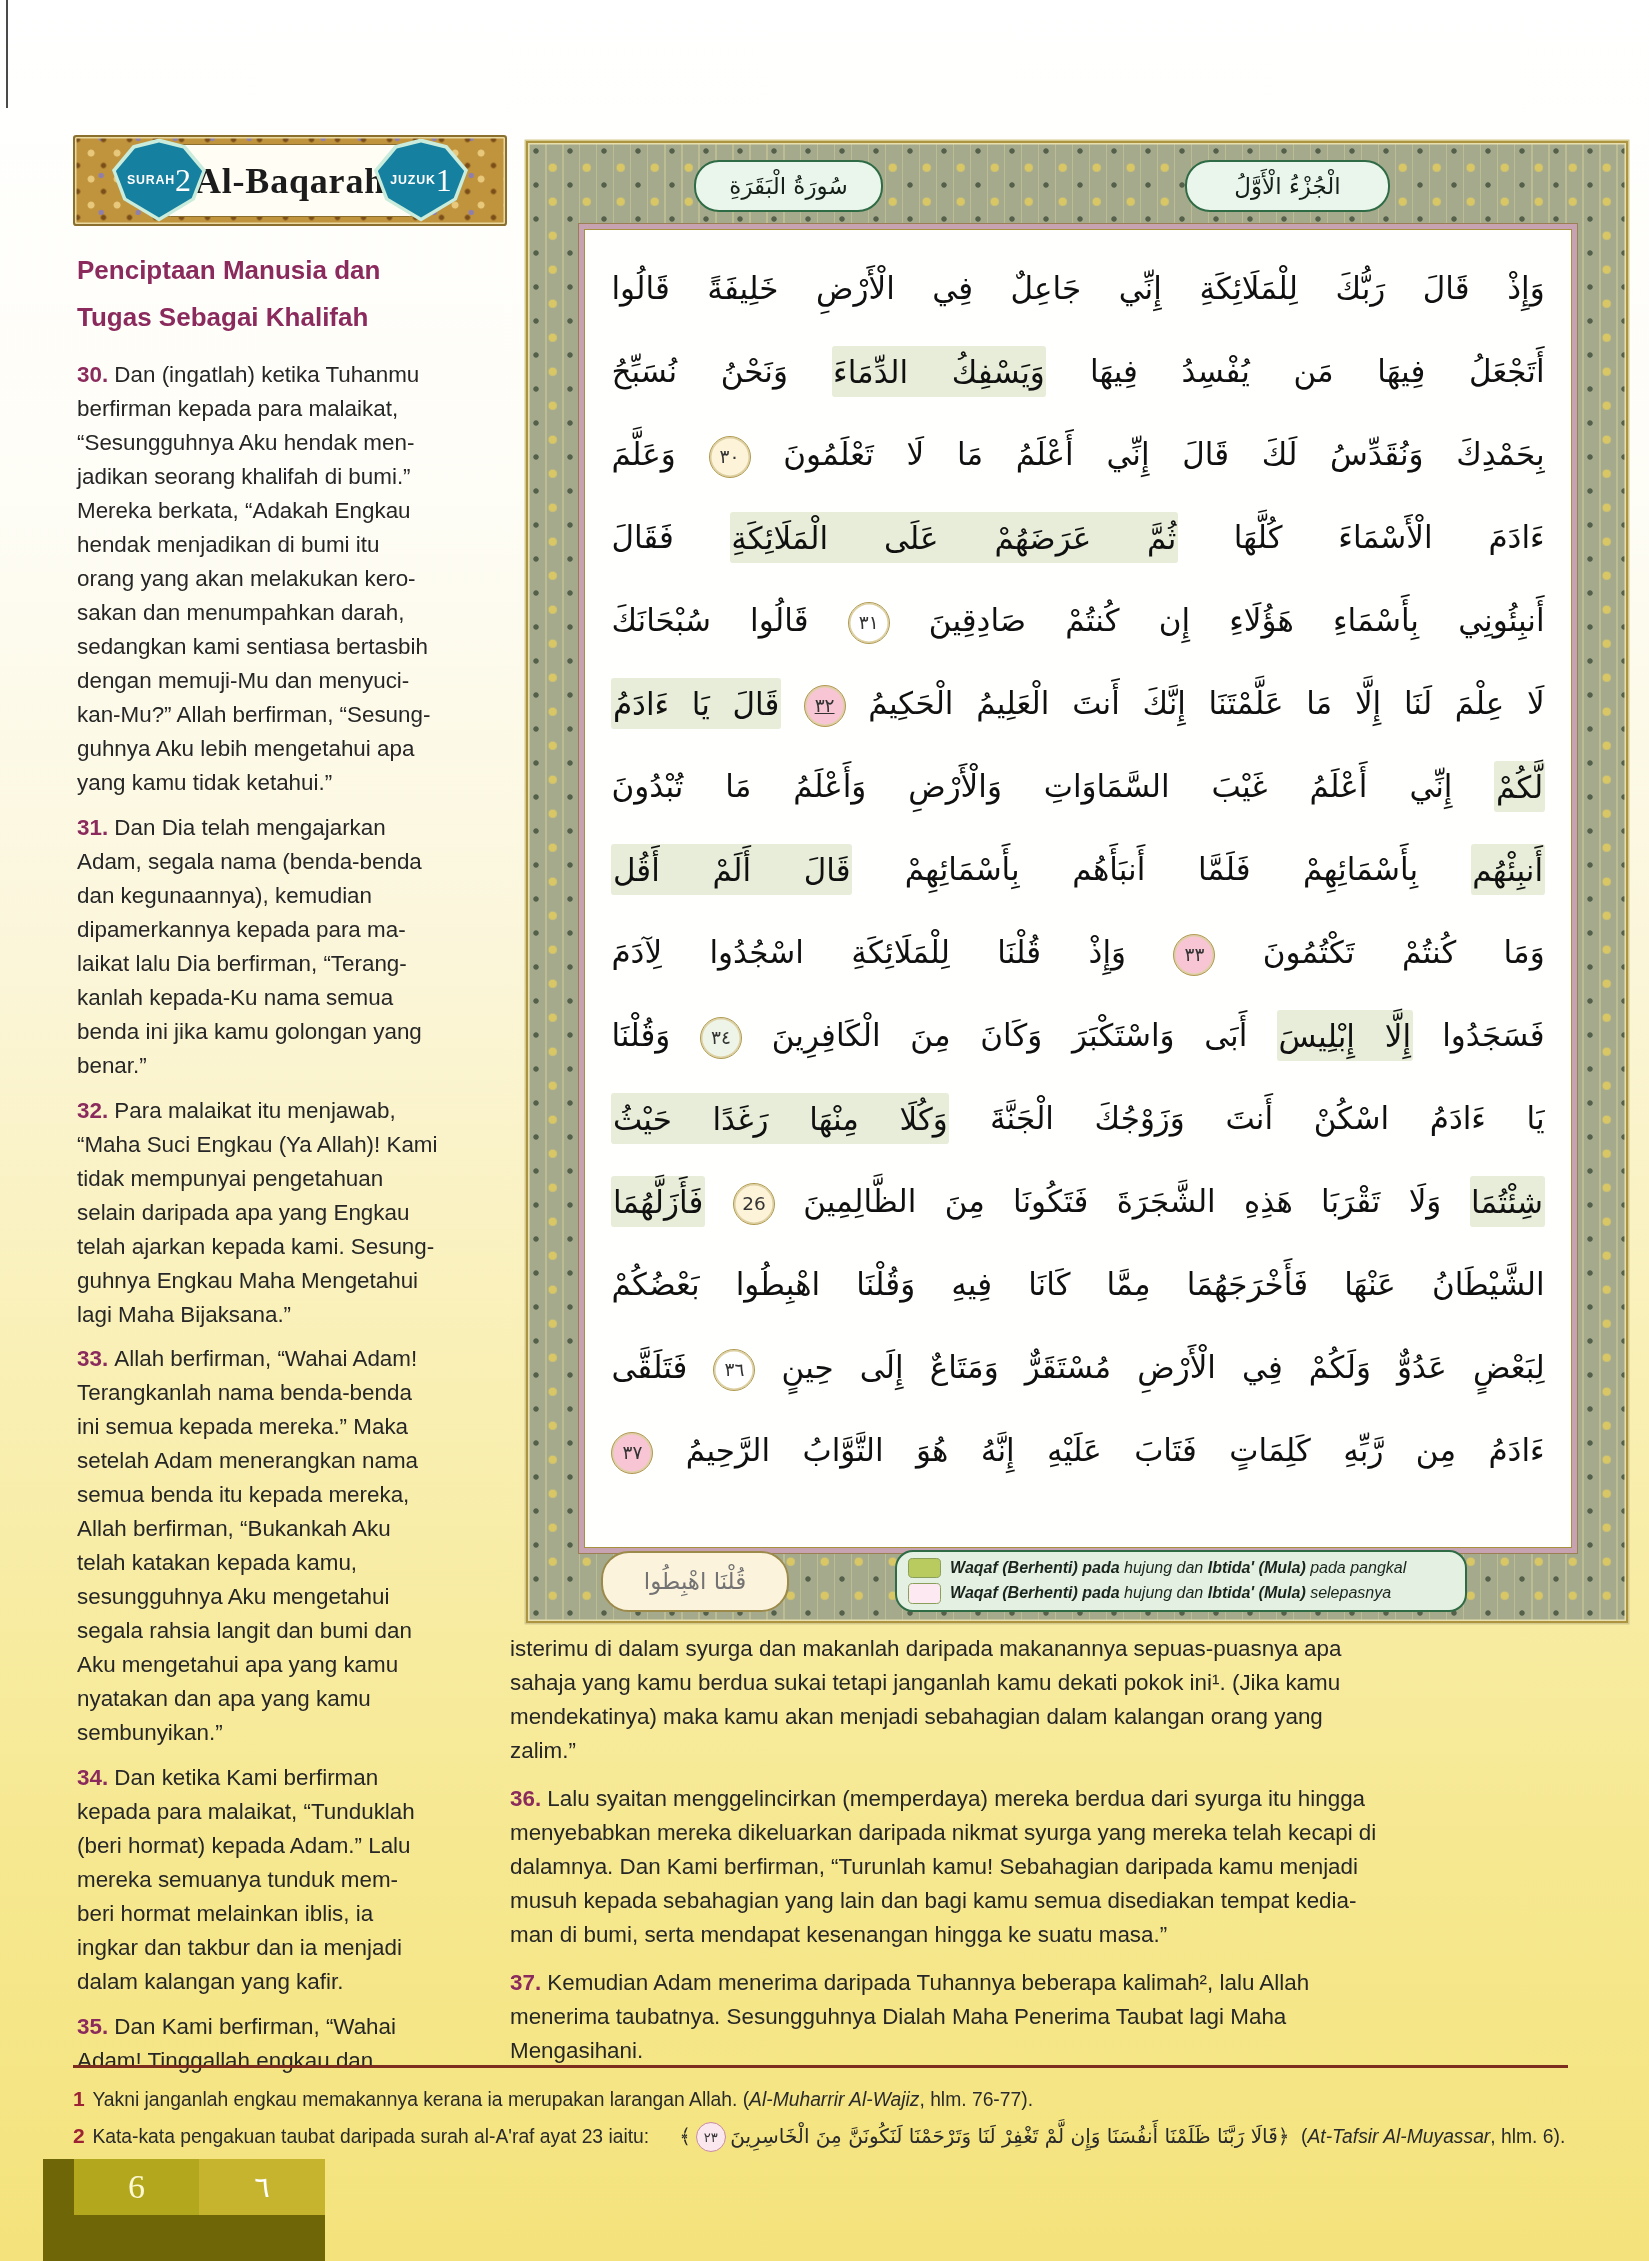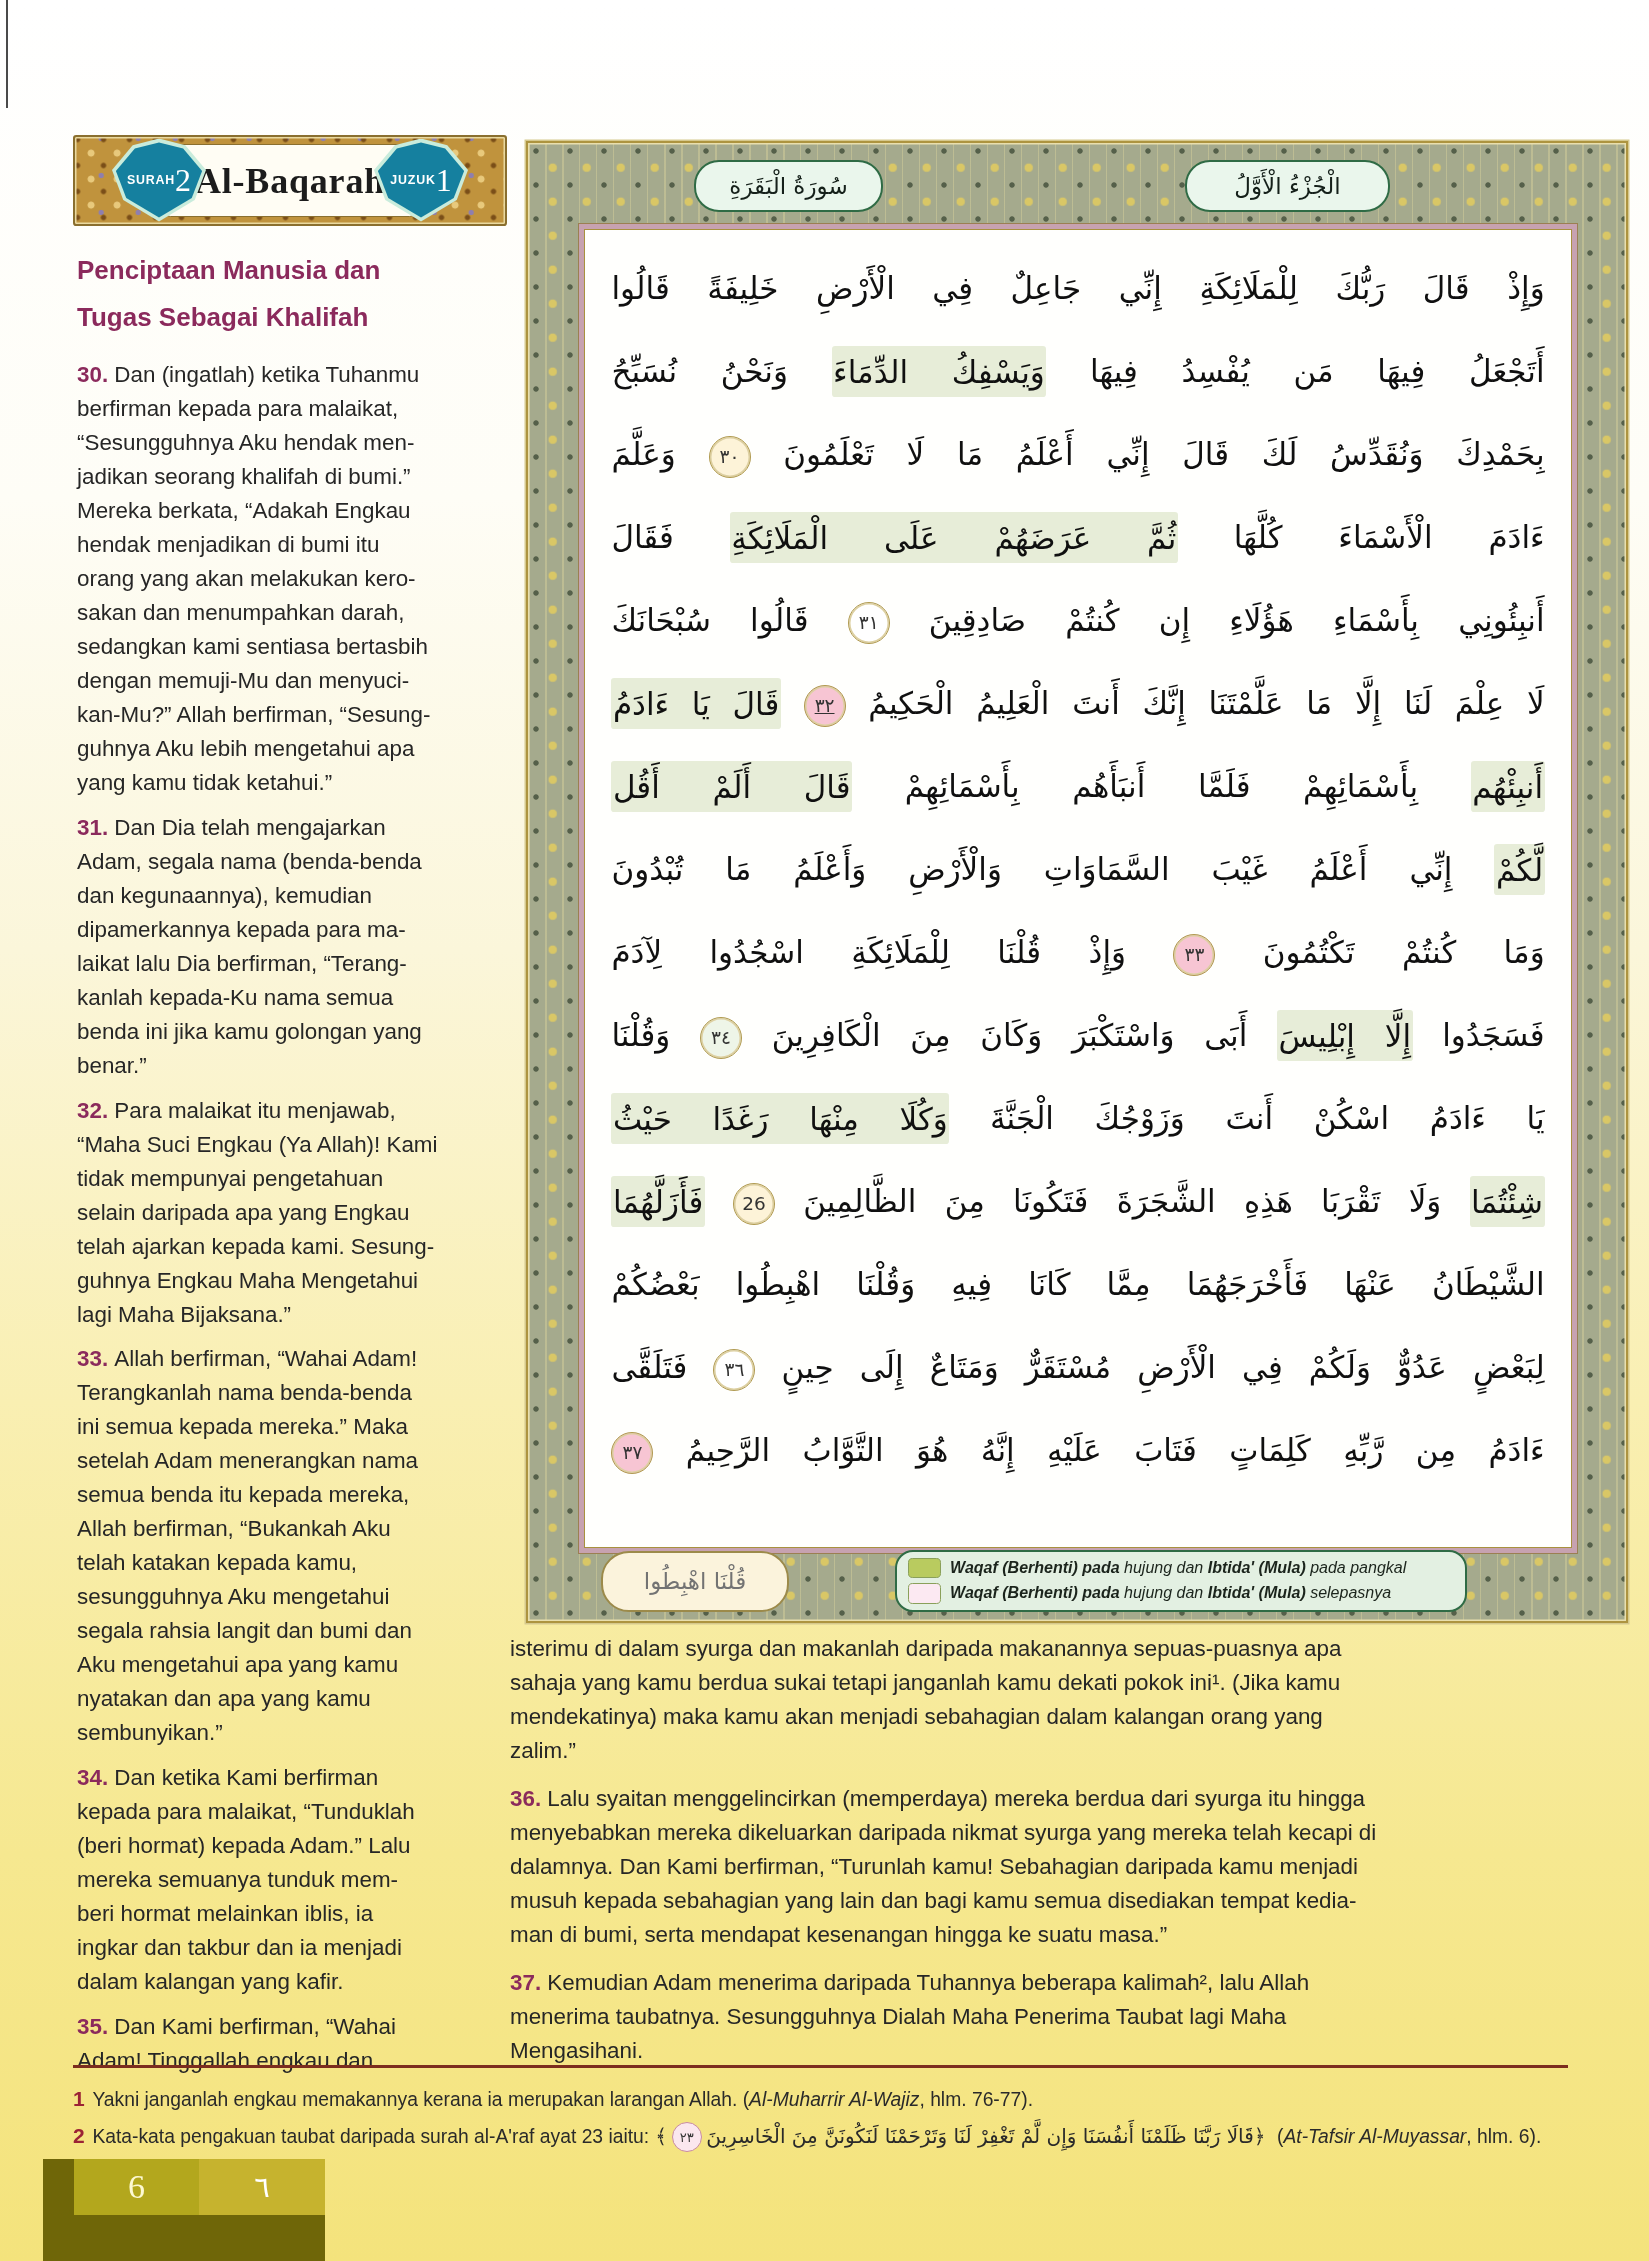--- a/index.html
+++ b/index.html
@@ -75,21 +75,21 @@
   
   .cont{position:absolute;left:510px;top:1632px;width:1060px;color:#262626;}
   .cont .para{font-size:22.4px;line-height:34px;margin-bottom:14px;}
 
   
   .rule{position:absolute;left:73px;top:2065px;width:1495px;height:3.1px;background:#7c2d1e;}
   .fnotes{position:absolute;left:73px;top:2083px;width:1530px;color:#2a2a2a;}
   .fnote{font-size:19.3px;line-height:31px;margin-bottom:4.6px;}
   .fnum{font-weight:bold;color:#9b2335;font-size:21px;padding-right:7.7px;}
   .fn-italic{font-style:italic;}
-  .fn-arabic{font-family:"DejaVu Sans",sans-serif;font-size:20px;padding:0 6.2px;}
+  .fn-arabic{font-family:"DejaVu Sans",sans-serif;font-size:20px;padding:0 6.2px;margin-left:24px;}
   .fn-medal{display:inline-flex;align-items:center;justify-content:center;width:28px;height:28px;
     border-radius:50%;border:1.5px solid #c98ba0;background:#fbe7ee;font-size:13px;color:#333;
     vertical-align:middle;margin:0 4.6px;}
 
   
   .footer-dark{position:absolute;left:43px;top:2159px;width:282px;height:102px;background:#6f6608;}
   .pn-box{position:absolute;top:0;height:56px;display:flex;align-items:center;justify-content:center;}
   .pn-latin{left:31px;width:125px;background:#b3a71d;font-family:"Liberation Serif",serif;
     font-size:34px;color:#fdf9d2;}
   .pn-arabic{left:156px;width:126px;background:#c6b32e;font-family:"DejaVu Sans",sans-serif;
@@ -184,22 +184,22 @@
     </div>
     <div class="paper-trim">
       <div class="paper">
         <div class="mlines" id="mushaf-lines">
             <div class="mline" dir="rtl"><span>وَإِذْ قَالَ رَبُّكَ لِلْمَلَائِكَةِ إِنِّي جَاعِلٌ فِي الْأَرْضِ خَلِيفَةً قَالُوا</span></div>
             <div class="mline" dir="rtl"><span>أَتَجْعَلُ فِيهَا مَن يُفْسِدُ فِيهَا </span><span class="mhl">وَيَسْفِكُ الدِّمَاءَ</span><span> وَنَحْنُ نُسَبِّحُ</span></div>
             <div class="mline" dir="rtl"><span>بِحَمْدِكَ وَنُقَدِّسُ لَكَ قَالَ إِنِّي أَعْلَمُ مَا لَا تَعْلَمُونَ </span><span class="vmedal" style="background: rgb(253, 243, 216);">٣٠</span><span> وَعَلَّمَ</span></div>
             <div class="mline" dir="rtl"><span>ءَادَمَ الْأَسْمَاءَ كُلَّهَا </span><span class="mhl">ثُمَّ عَرَضَهُمْ عَلَى الْمَلَائِكَةِ</span><span> فَقَالَ</span></div>
             <div class="mline" dir="rtl"><span>أَنبِئُونِي بِأَسْمَاءِ هَؤُلَاءِ إِن كُنتُمْ صَادِقِينَ </span><span class="vmedal" style="background: rgb(255, 255, 255);">٣١</span><span> قَالُوا سُبْحَانَكَ</span></div>
             <div class="mline" dir="rtl"><span>لَا عِلْمَ لَنَا إِلَّا مَا عَلَّمْتَنَا إِنَّكَ أَنتَ الْعَلِيمُ الْحَكِيمُ </span><span class="vmedal" style="background: rgb(247, 197, 211); text-decoration: underline;">٣٢</span><span> </span><span class="mhl">قَالَ يَا ءَادَمُ</span></div>
+            <div class="mline" dir="rtl"><span class="mhl">لَّكُمْ</span><span> إِنِّي أَعْلَمُ غَيْبَ السَّمَاوَاتِ وَالْأَرْضِ وَأَعْلَمُ مَا تُبْدُونَ</span></div>
             <div class="mline" dir="rtl"><span class="mhl">أَنبِئْهُم</span><span> بِأَسْمَائِهِمْ فَلَمَّا أَنبَأَهُم بِأَسْمَائِهِمْ </span><span class="mhl">قَالَ أَلَمْ أَقُل</span></div>
-            <div class="mline" dir="rtl"><span class="mhl">لَّكُمْ</span><span> إِنِّي أَعْلَمُ غَيْبَ السَّمَاوَاتِ وَالْأَرْضِ وَأَعْلَمُ مَا تُبْدُونَ</span></div>
             <div class="mline" dir="rtl"><span>وَمَا كُنتُمْ تَكْتُمُونَ </span><span class="vmedal" style="background: rgb(247, 197, 211);">٣٣</span><span> وَإِذْ قُلْنَا لِلْمَلَائِكَةِ اسْجُدُوا لِآدَمَ</span></div>
             <div class="mline" dir="rtl"><span>فَسَجَدُوا </span><span class="mhl">إِلَّا إِبْلِيسَ</span><span> أَبَى وَاسْتَكْبَرَ وَكَانَ مِنَ الْكَافِرِينَ </span><span class="vmedal" style="background: rgb(238, 245, 232);">٣٤</span><span> وَقُلْنَا</span></div>
             <div class="mline" dir="rtl"><span>يَا ءَادَمُ اسْكُنْ أَنتَ وَزَوْجُكَ الْجَنَّةَ </span><span class="mhl">وَكُلَا مِنْهَا رَغَدًا حَيْثُ</span></div>
             <div class="mline" dir="rtl"><span class="mhl">شِئْتُمَا</span><span> وَلَا تَقْرَبَا هَذِهِ الشَّجَرَةَ فَتَكُونَا مِنَ الظَّالِمِينَ </span><span class="vmedal" style="background: rgb(253, 243, 216);">26</span><span> </span><span class="mhl">فَأَزَلَّهُمَا</span></div>
             <div class="mline" dir="rtl"><span>الشَّيْطَانُ عَنْهَا فَأَخْرَجَهُمَا مِمَّا كَانَا فِيهِ وَقُلْنَا اهْبِطُوا بَعْضُكُمْ</span></div>
             <div class="mline" dir="rtl"><span>لِبَعْضٍ عَدُوٌّ وَلَكُمْ فِي الْأَرْضِ مُسْتَقَرٌّ وَمَتَاعٌ إِلَى حِينٍ </span><span class="vmedal" style="background: rgb(255, 255, 255);">٣٦</span><span> فَتَلَقَّى</span></div>
             <div class="mline" dir="rtl"><span>ءَادَمُ مِن رَّبِّهِ كَلِمَاتٍ فَتَابَ عَلَيْهِ إِنَّهُ هُوَ التَّوَّابُ الرَّحِيمُ </span><span class="vmedal" style="background: rgb(247, 197, 211);">٣٧</span></div>
           </div>
       </div>
     </div>

